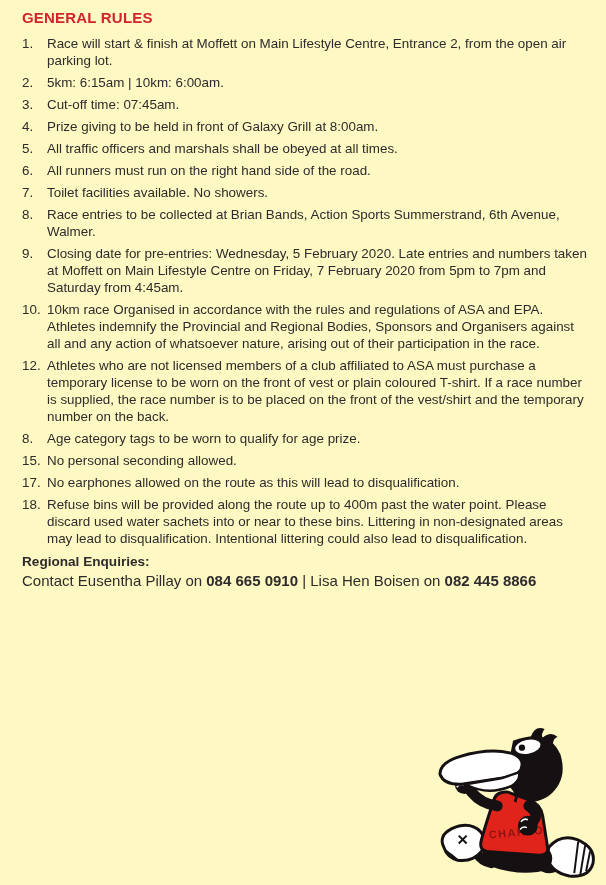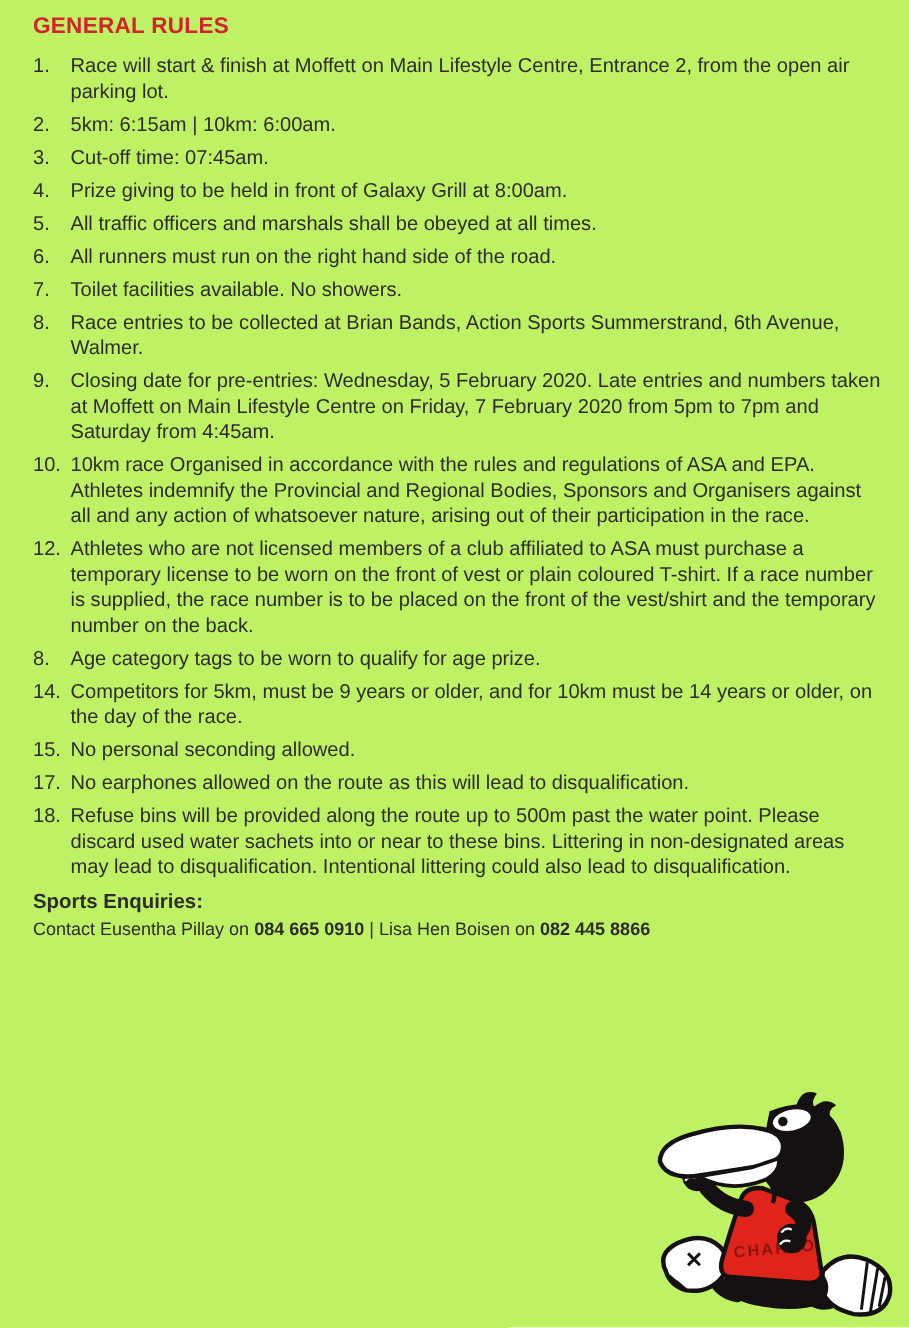--- a/index.html
+++ b/index.html
@@ -1,20 +1,20 @@
 <!DOCTYPE html>
 <html><head>
 <meta charset="utf-8">
 <style>
   html, body { margin: 0; padding: 0; background: #ffffff; }
   .page {
     position: relative;
     width: 606px;
     height: 885px;
-    background: #bef264;
+    background: #fef9c3;
     font-family: "Liberation Sans", sans-serif;
     color: #2e2b2c;
     overflow: hidden;
     box-sizing: border-box;
     padding: 9px 0 0 22px;
   }
   .page-title {
     margin: 0 0 8px 0;
     font-size: 15px;
     line-height: 18px;
@@ -44,21 +44,21 @@
   }
   .enquiries { margin-top: 6px; }
   .enquiries-heading {
     margin: 0;
     font-size: 13.6px;
     line-height: 17px;
     font-weight: bold;
   }
   .enquiries-line {
     margin: 2px 0 0 0;
-    font-size: 12px;
+    font-size: 15px;
     line-height: 17px;
   }
   .enquiries-line .b { font-weight: bold; }
   .mascot {
     position: absolute;
     right: 6px;
     bottom: 4px;
     width: 168px;
     height: 158px;
   }
@@ -113,39 +113,35 @@
       </li>
     <li class="rule">
         <span class="rule-num">12.</span>
         <span class="rule-text">Athletes who are not licensed members of a club affiliated to ASA must purchase a temporary license to be worn on the front of vest or plain coloured T-shirt. If a race number is supplied, the race number is to be placed on the front of the vest/shirt and the temporary number on the back.</span>
       </li>
     <li class="rule">
         <span class="rule-num">8.</span>
         <span class="rule-text">Age category tags to be worn to qualify for age prize.</span>
       </li>
     <li class="rule">
-        <span class="rule-num">14.</span>
-        <span class="rule-text">Competitors for 5km, must be 9 years or older, and for 10km must be 14 years or older, on the day of the race.</span>
-      </li>
-    <li class="rule">
         <span class="rule-num">15.</span>
         <span class="rule-text">No personal seconding allowed.</span>
       </li>
     <li class="rule">
         <span class="rule-num">17.</span>
         <span class="rule-text">No earphones allowed on the route as this will lead to disqualification.</span>
       </li>
     <li class="rule">
         <span class="rule-num">18.</span>
-        <span class="rule-text">Refuse bins will be provided along the route up to 500m past the water point. Please discard used water sachets into or near to these bins. Littering in non-designated areas may lead to disqualification. Intentional littering could also lead to disqualification.</span>
+        <span class="rule-text">Refuse bins will be provided along the route up to 400m past the water point. Please discard used water sachets into or near to these bins. Littering in non-designated areas may lead to disqualification. Intentional littering could also lead to disqualification.</span>
       </li>
   </ol>
 
   <div class="enquiries">
-    <p class="enquiries-heading">Sports Enquiries:</p>
+    <p class="enquiries-heading">Regional Enquiries:</p>
     <p class="enquiries-line"><span>Contact Eusentha Pillay on </span><span class="b">084 665 0910</span><span> | </span><span>Lisa Hen Boisen on </span><span class="b">082 445 8866</span></p>
   </div>
 
   <div class="mascot">
     <svg viewBox="0 0 170 160" width="168" height="158">
 
       <path d="M104,138 Q114,150 124,146" stroke="#151112" stroke-width="10" fill="none" stroke-linecap="round"></path>
       <circle cx="120" cy="140" r="6" fill="#a01510"></circle>
 
       <g>

